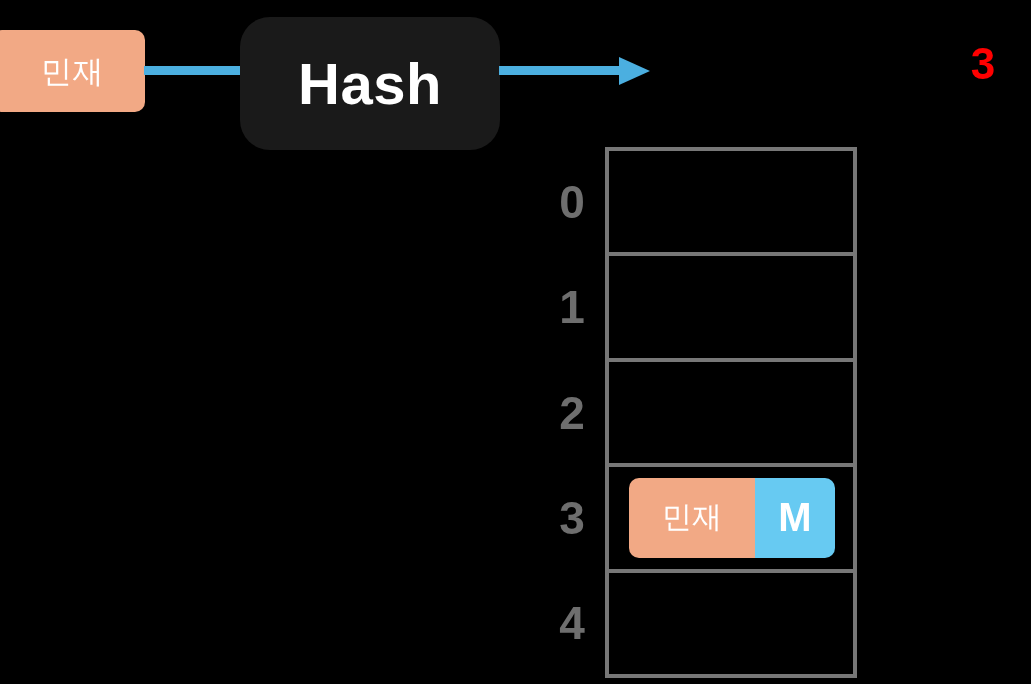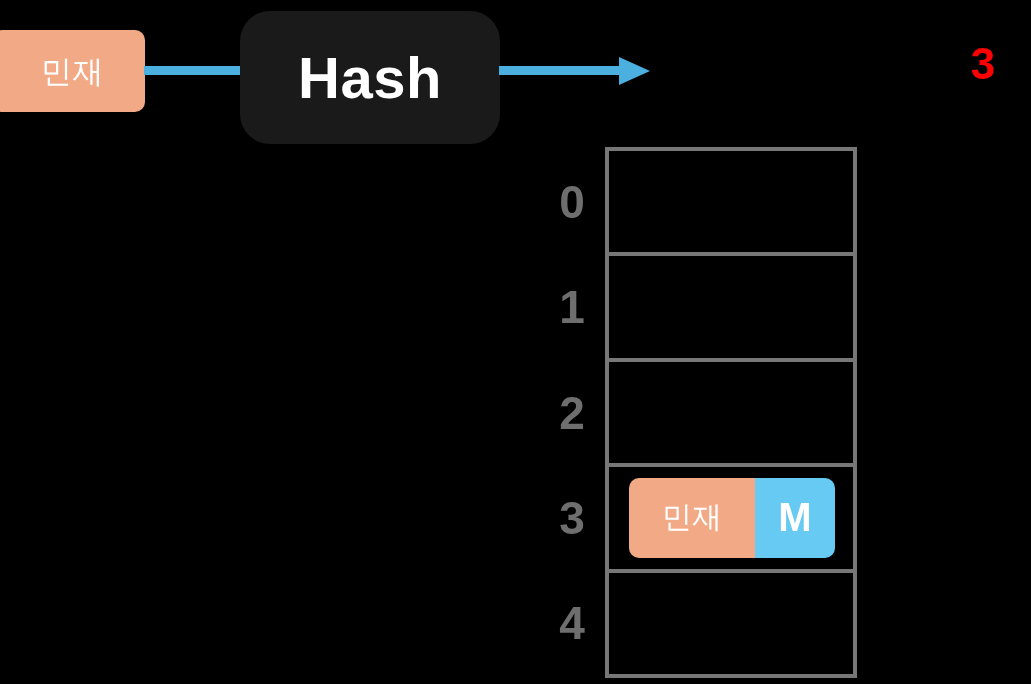--- a/index.html
+++ b/index.html
@@ -47,21 +47,21 @@
     top: 66px;
     width: 98px;
     height: 9px;
     background: #4bafe0;
   }
 
   
   .hash-box {
     position: absolute;
     left: 240px;
-    top: 11px;
+    top: 17px;
     width: 260px;
     height: 133px;
     background: #1a1a1a;
     border-radius: 30px;
     display: flex;
     align-items: center;
     justify-content: center;
   }
   .hash-box .hash-text {
     color: #ffffff;

